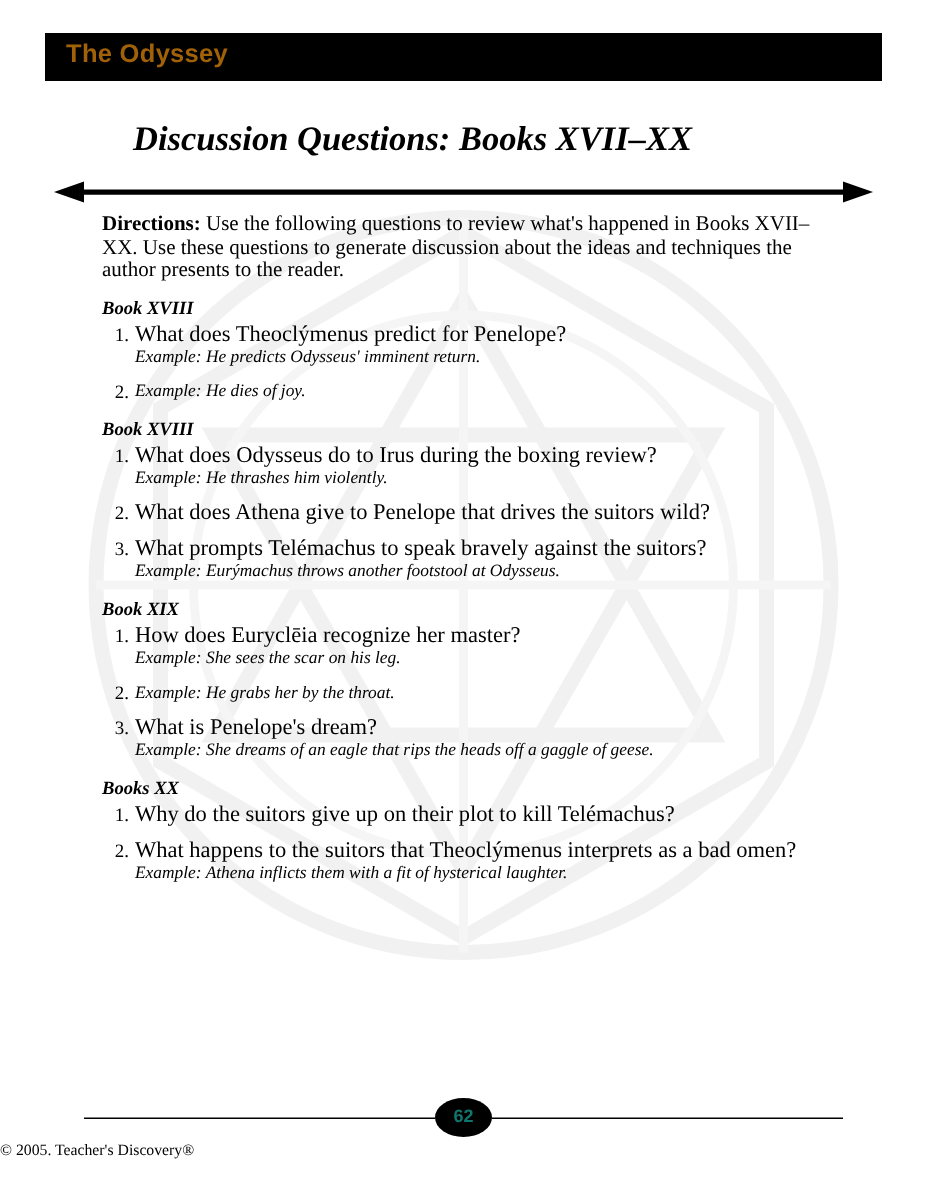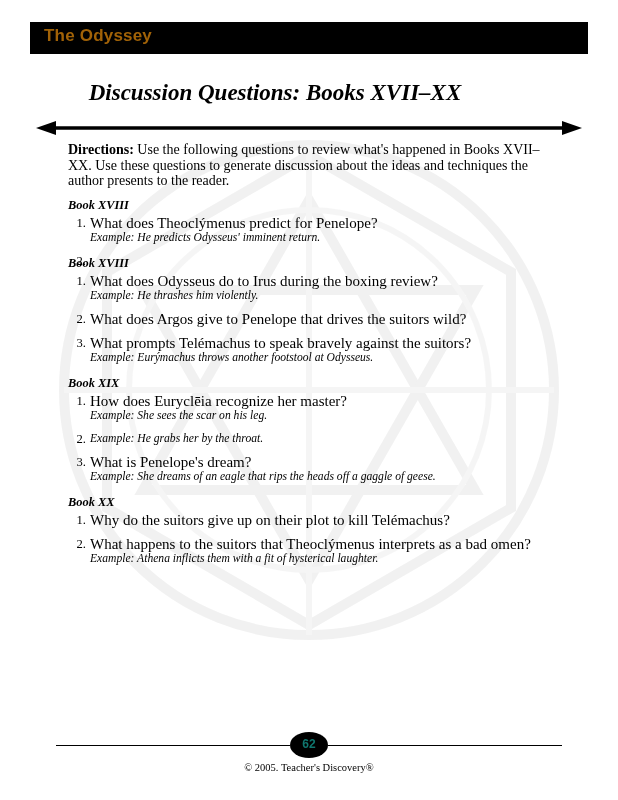--- a/index.html
+++ b/index.html
@@ -158,21 +158,20 @@
     font-family: "Liberation Sans", sans-serif;
     font-weight: bold;
     font-size: 12px;
   }
 
   .copyright {
     position: absolute;
     left: 0;
     top: 762px;
     width: 618px;
-    text-align: center;
     font-size: 10.5px;
   }
 </style>
 </head>
 <body>
 
 <div class="page">
 
   <svg class="watermark" viewBox="0 0 618 700" xmlns="http://www.w3.org/2000/svg">
     <g fill="none" stroke="#e4e4e4" stroke-width="10">
@@ -208,35 +207,36 @@
     <div class="book-block">
       <div class="book-head">Book XVIII</div>
       <ol class="qlist">
         <li>
           <span class="qnum">1.</span>
           <span class="qtext">What does Theoclýmenus predict for Penelope?</span>
           <span class="qexample">Example: He predicts Odysseus' imminent return.</span>
         </li>
         <li>
           <span class="qnum">2.</span>
+          <span class="qexample">Example: He dies of joy.</span>
         </li>
       </ol>
     </div>
 
     <div class="book-block">
       <div class="book-head">Book XVIII</div>
       <ol class="qlist">
         <li>
           <span class="qnum">1.</span>
           <span class="qtext">What does Odysseus do to Irus during the boxing review?</span>
           <span class="qexample">Example: He thrashes him violently.</span>
         </li>
         <li>
           <span class="qnum">2.</span>
-          <span class="qtext">What does Argos give to Penelope that drives the suitors wild?</span>
+          <span class="qtext">What does Athena give to Penelope that drives the suitors wild?</span>
         </li>
         <li>
           <span class="qnum">3.</span>
           <span class="qtext">What prompts Telémachus to speak bravely against the suitors?</span>
           <span class="qexample">Example: Eurýmachus throws another footstool at Odysseus.</span>
         </li>
       </ol>
     </div>
 
     <div class="book-block">
@@ -253,21 +253,21 @@
         </li>
         <li>
           <span class="qnum">3.</span>
           <span class="qtext">What is Penelope's dream?</span>
           <span class="qexample">Example: She dreams of an eagle that rips the heads off a gaggle of geese.</span>
         </li>
       </ol>
     </div>
 
     <div class="book-block">
-      <div class="book-head">Book XX</div>
+      <div class="book-head">Books XX</div>
       <ol class="qlist">
         <li>
           <span class="qnum">1.</span>
           <span class="qtext">Why do the suitors give up on their plot to kill Telémachus?</span>
         </li>
         <li>
           <span class="qnum">2.</span>
           <span class="qtext">What happens to the suitors that Theoclýmenus interprets as a bad omen?</span>
           <span class="qexample">Example: Athena inflicts them with a fit of hysterical laughter.</span>
         </li>

